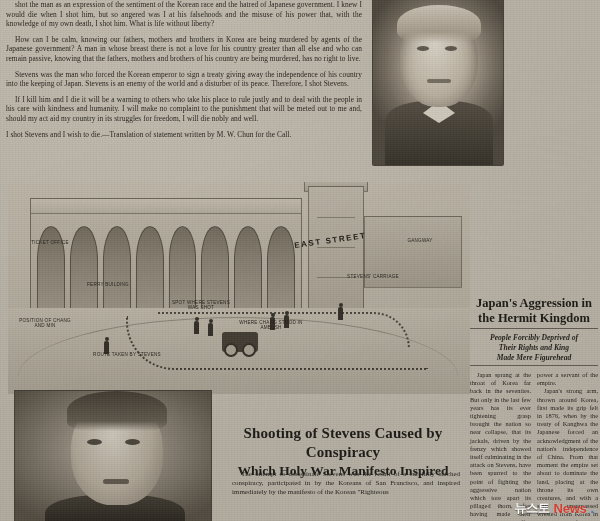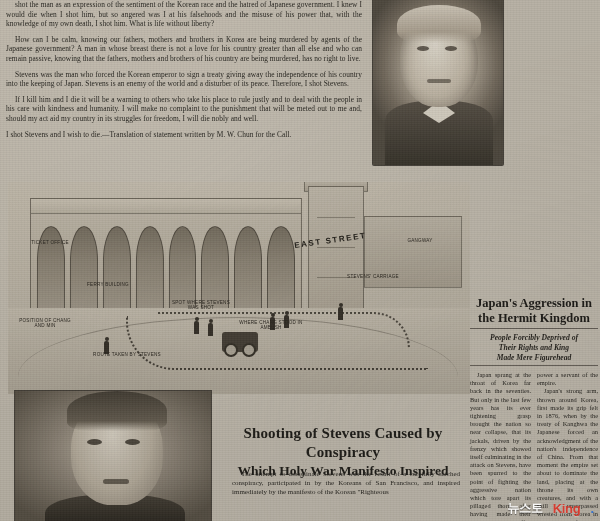--- a/index.html
+++ b/index.html
@@ -352,21 +352,21 @@
   #aggression-body p { margin: 0; text-indent: 7px; }
 
   
   #watermark {
     position: absolute;
     right: 6px;
     bottom: 4px;
     z-index: 60;
     display: flex;
     align-items: center;
-    gap: 10px;
+    gap: 4px;
     font-family: "Liberation Sans", sans-serif;
     opacity: 0.92;
   }
   #watermark .wm-kr {
     font-size: 12px;
     font-weight: bold;
     color: #ffffff;
     text-shadow: 0 1px 1px rgba(0,0,0,0.55);
     letter-spacing: -0.3px;
   }
@@ -484,17 +484,17 @@
     </div>
     <div class="rule"></div>
     <div id="aggression-body">
       <p>Japan sprang at the throat of Korea far back in the seventies. But only in the last few years has its ever tightening grasp brought the nation so near collapse, that its jackals, driven by the frenzy which showed itself culminating in the attack on Stevens, have been spurred to the point of fighting the aggressive nation which tore apart its pillaged thorn, after having made their emperor a stuffed figurehead and the real power a servant of the empire.</p>
       <p>Japan's strong arm, thrown around Korea, first made its grip felt in 1876, when by the treaty of Kanghwa the Japanese forced an acknowledgment of the nation's independence of China. From that moment the empire set about to dominate the land, placing at the throne its own creatures, and with a skill unsurpassed wrested from Korea in the years that followed every vestige of sovereign power.</p>
     </div>
   </div>
 
   <div id="watermark">
     <span class="wm-kr">뉴스토</span>
-    <span class="wm-news">King</span>
+    <span class="wm-news">News</span>
     <span class="wm-dot">.</span>
   </div>
 
 </div>
 
 </body></html>

